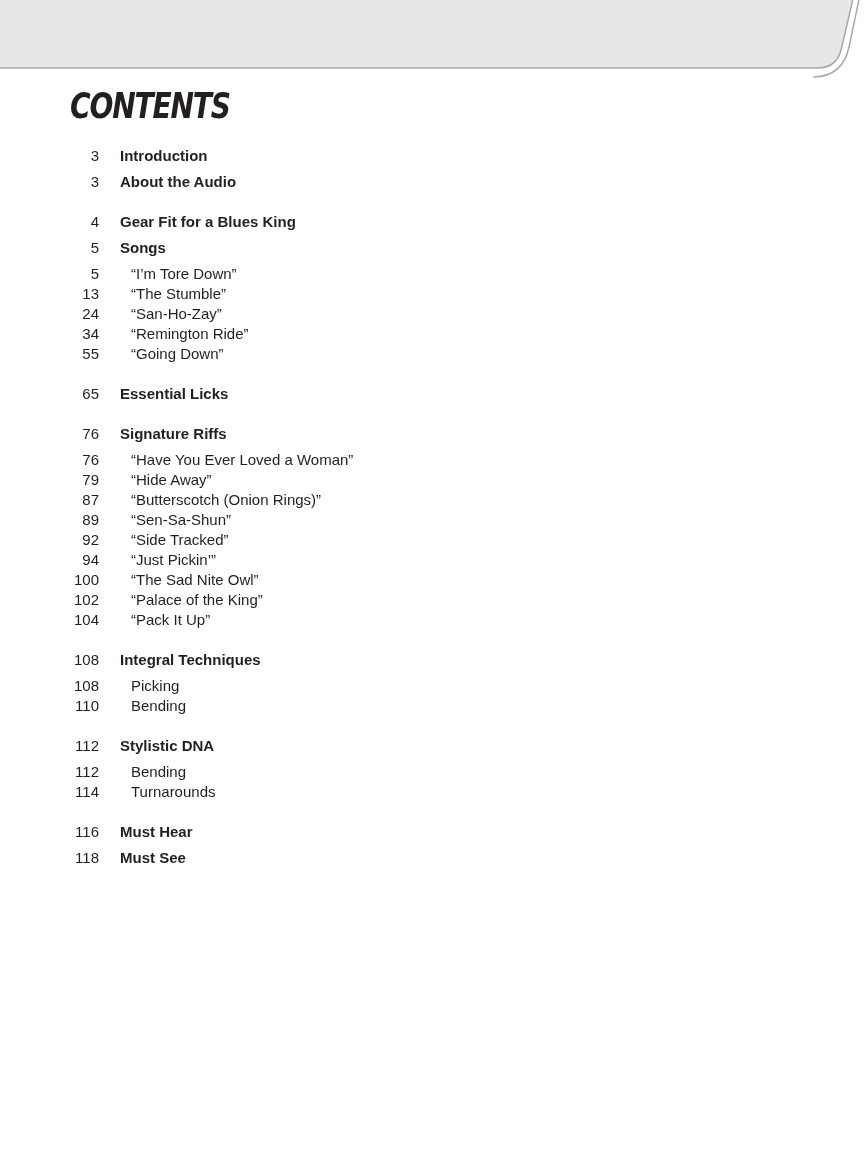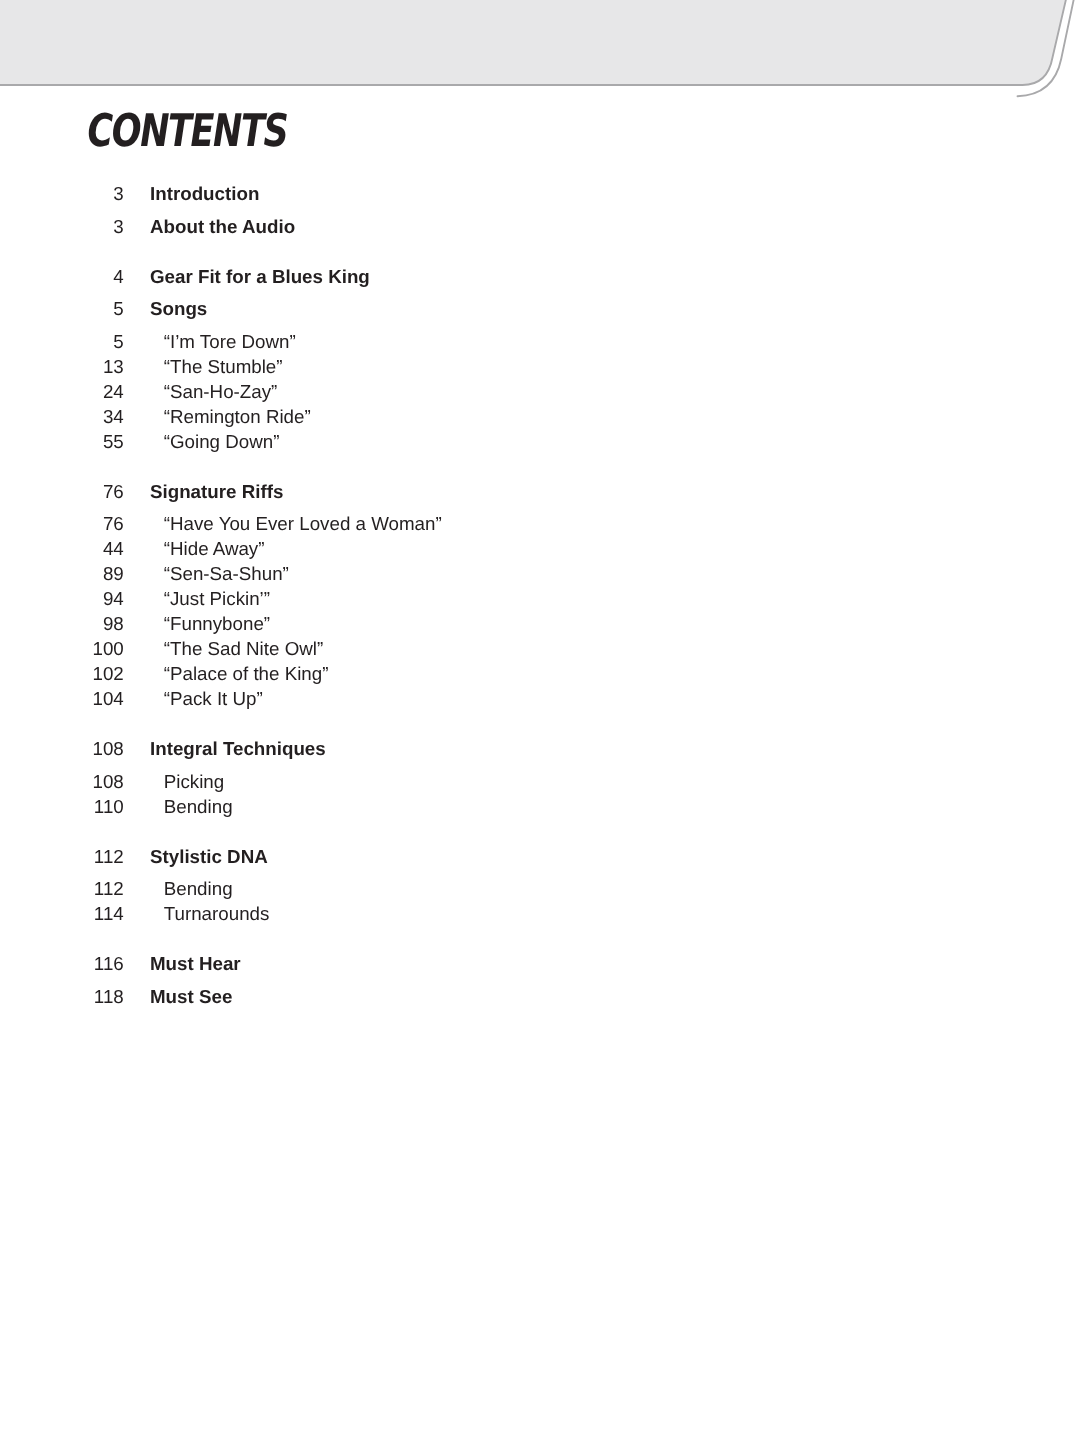--- a/index.html
+++ b/index.html
@@ -109,44 +109,54 @@
     <span class="num">34</span>
     <span class="title">“Remington Ride”</span>
   </div>
         <div class="row item">
     <span class="num">55</span>
     <span class="title">“Going Down”</span>
   </div>
       </div>
       <div class="group">
         <div class="row section">
+    <span class="num">65</span>
+    <span class="title">Essential Licks</span>
+  </div>
+      </div>
+      <div class="group">
+        <div class="row section">
     <span class="num">76</span>
     <span class="title">Signature Riffs</span>
   </div>
         <div class="row item">
     <span class="num">76</span>
     <span class="title">“Have You Ever Loved a Woman”</span>
   </div>
         <div class="row item">
-    <span class="num">44</span>
+    <span class="num">79</span>
     <span class="title">“Hide Away”</span>
+  </div>
+        <div class="row item">
+    <span class="num">87</span>
+    <span class="title">“Butterscotch (Onion Rings)”</span>
   </div>
         <div class="row item">
     <span class="num">89</span>
     <span class="title">“Sen-Sa-Shun”</span>
   </div>
         <div class="row item">
+    <span class="num">92</span>
+    <span class="title">“Side Tracked”</span>
+  </div>
+        <div class="row item">
     <span class="num">94</span>
     <span class="title">“Just Pickin’”</span>
   </div>
         <div class="row item">
-    <span class="num">98</span>
-    <span class="title">“Funnybone”</span>
-  </div>
-        <div class="row item">
     <span class="num">100</span>
     <span class="title">“The Sad Nite Owl”</span>
   </div>
         <div class="row item">
     <span class="num">102</span>
     <span class="title">“Palace of the King”</span>
   </div>
         <div class="row item">
     <span class="num">104</span>
     <span class="title">“Pack It Up”</span>

